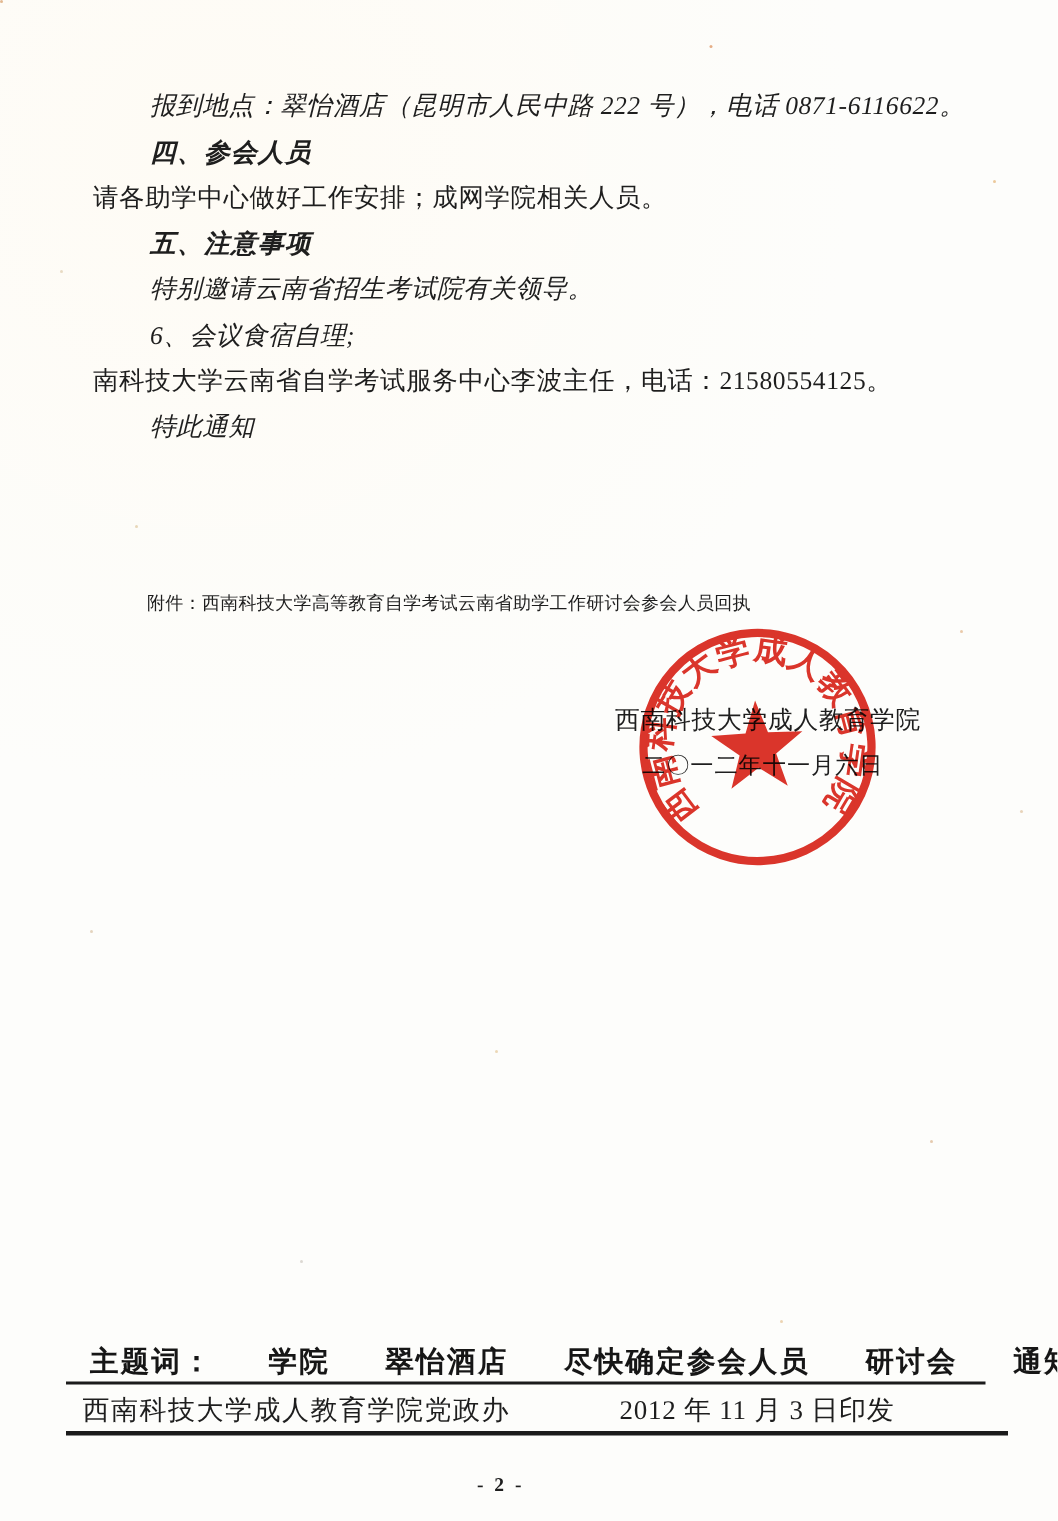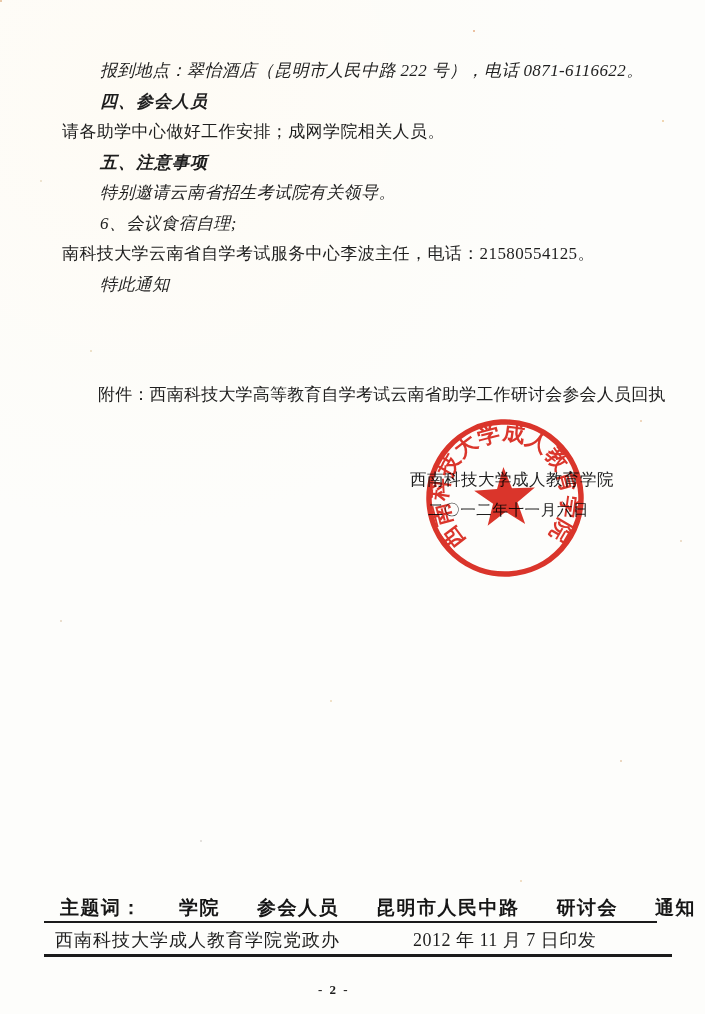--- a/index.html
+++ b/index.html
@@ -32,22 +32,22 @@
       40px 180px 0 0 rgba(200,170,120,.4);
   }
   .body-text{
     position:absolute;left:62px;top:56px;width:590px;
     font-size:17px;line-height:30.5px;letter-spacing:.4px;
   }
   .body-line{white-space:nowrap;}
   .indent{text-indent:38px;font-style:italic;}
   .bold{font-weight:bold;font-family:"Liberation Sans",sans-serif;letter-spacing:1px;}
   .attachment{
-    position:absolute;left:98px;top:383px;
-    font-size:17px;letter-spacing:.2px;white-space:nowrap;
+    position:absolute;left:98px;top:394px;
+    font-size:12px;letter-spacing:.2px;white-space:nowrap;
   }
   .sig-org{
     position:absolute;left:410px;top:469px;
     font-size:16.5px;letter-spacing:.5px;white-space:nowrap;
   }
   .sig-date{
     position:absolute;left:428px;top:500px;
     font-size:15.5px;letter-spacing:.6px;white-space:nowrap;
   }
   .seal{
@@ -115,25 +115,25 @@
       <path id="seal-arc" d="M 44,126 A 58,58 0 1 1 126,126"></path>
     </defs>
     <text class="arc-text">
       <textPath href="#seal-arc" startOffset="0" textLength="272" lengthAdjust="spacing">西南科技大学成人教育学院</textPath>
     </text>
   </svg>
 
   <div class="subject-row">
     <span>主题词：</span>
     <span class="kw">学院</span>
-    <span class="kw">参会人员</span>
-    <span class="kw">昆明市人民中路</span>
+    <span class="kw">翠怡酒店</span>
+    <span class="kw">尽快确定参会人员</span>
     <span class="kw">研讨会</span>
     <span class="kw">通知</span>
   </div>
 
   <div class="rule rule-top"></div>
   <div class="footer-issuer">西南科技大学成人教育学院党政办</div>
-  <div class="footer-date">2012 年 11 月 7 日印发</div>
+  <div class="footer-date">2012 年 11 月 3 日印发</div>
   <div class="rule rule-bottom"></div>
 
   <div class="page-number">- 2 -</div>
 </div>
 
 </body></html>

